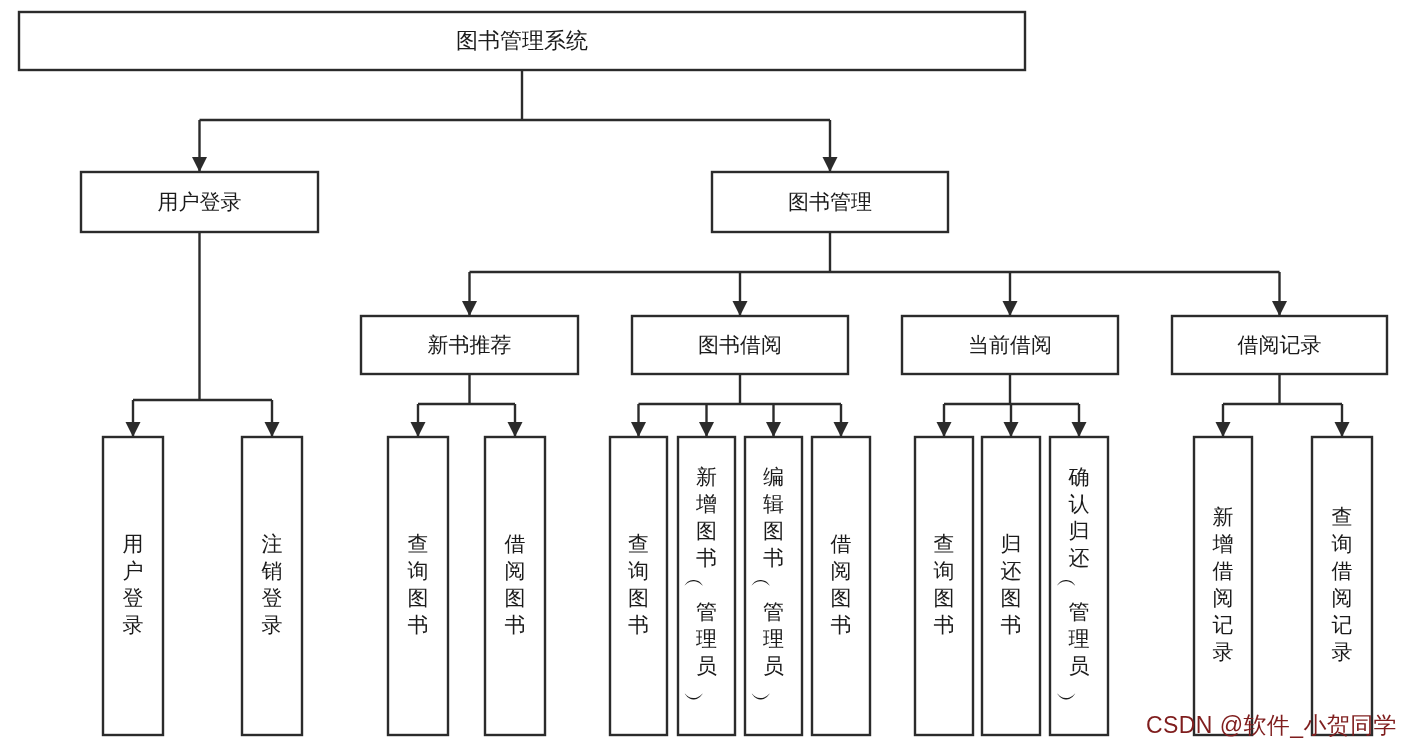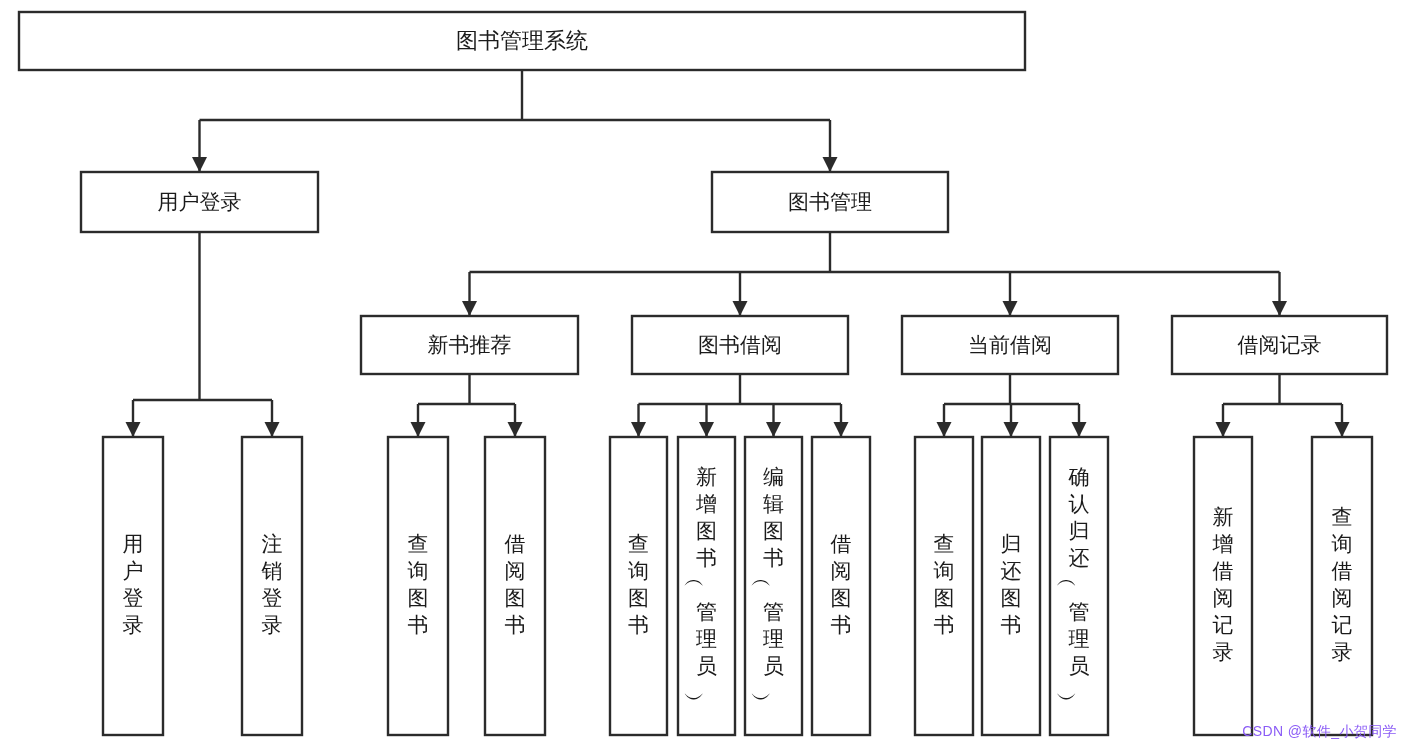--- a/index.html
+++ b/index.html
@@ -55,22 +55,22 @@
   }
   .arrow-head {
     fill: #2b2b2b;
     stroke: none;
   }
   .watermark {
     position: absolute;
     right: 8px;
     bottom: 6px;
     font-family: "Liberation Sans", "DejaVu Sans", sans-serif;
-    font-size: 14px;
-    color: #8b5cf6;
+    font-size: 23px;
+    color: #7f1d1d;
     letter-spacing: 0.4px;
     white-space: nowrap;
     pointer-events: none;
     text-align: right;
   }
 </style>
 </head>
 <body>
 
 <div id="diagram-root">

